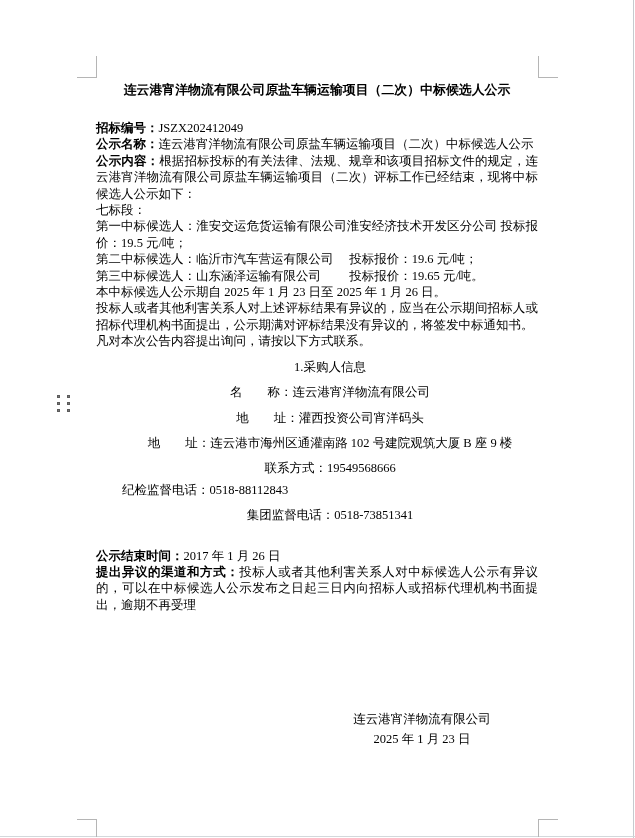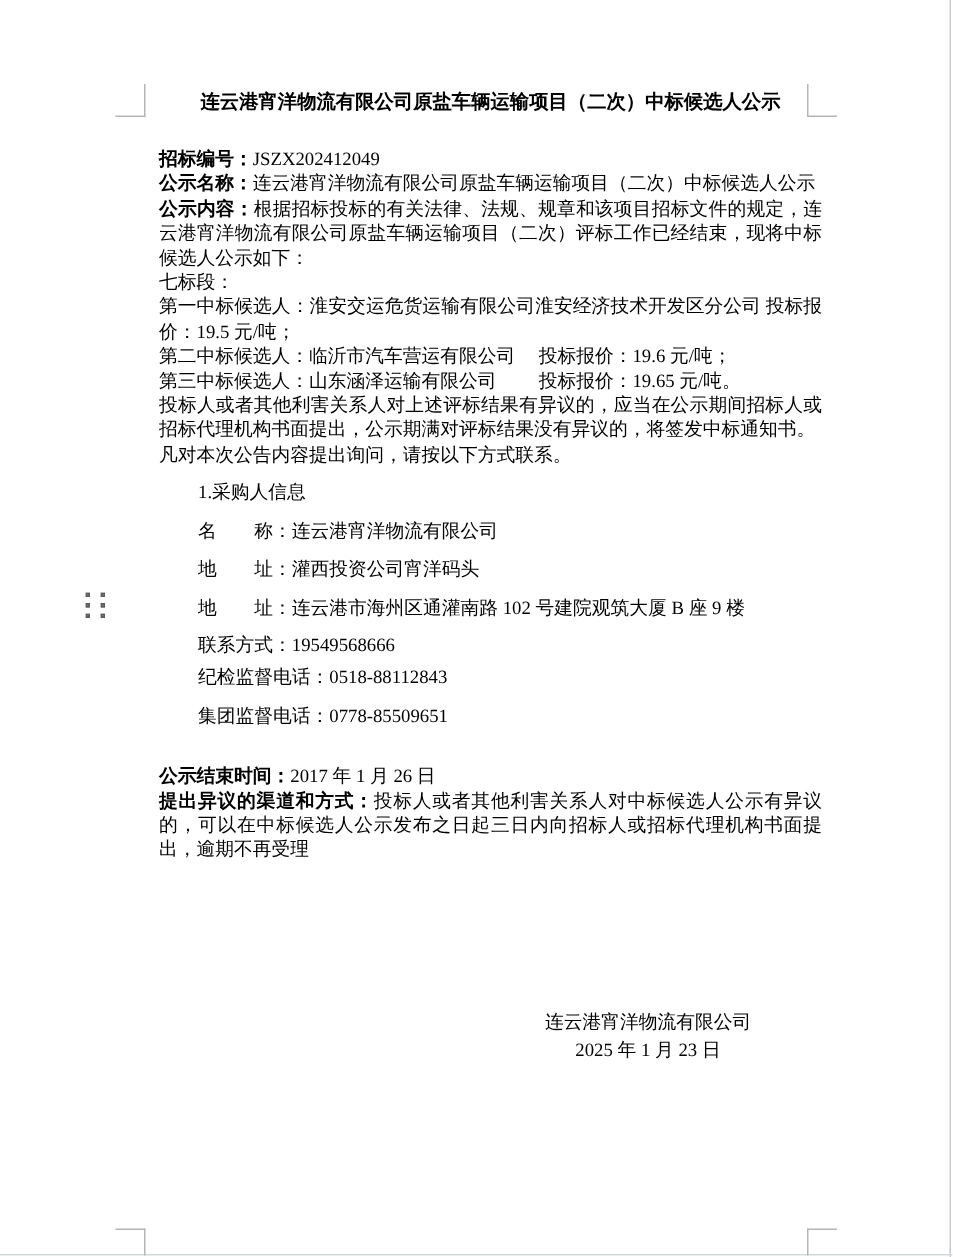--- a/index.html
+++ b/index.html
@@ -26,40 +26,40 @@
   .drag-handle {
     position: absolute; left: 57px; top: 395px;
     display: grid;
     grid-template-columns: 3px 3px;
     grid-auto-rows: 3px;
     column-gap: 7px; row-gap: 4px;
   }
   .drag-handle span { width: 3px; height: 3px; background: #7a7a7a; box-shadow: inset 0 0 0 1px #5c5c5c; }
 
   .content {
-    position: absolute; left: 96px; top: 59px; width: 442px;
-    font-size: 12.5px; line-height: 16.4px; margin-left: 10px;
+    position: absolute; left: 96px; top: 81px; width: 442px;
+    font-size: 12.5px; line-height: 16.4px;
   }
   .doc-title {
     font-family: "Liberation Sans", "DejaVu Sans", sans-serif;
     font-weight: 700;
     font-size: 12.9px;
     text-align: center;
     line-height: 17px;
     margin: 0 0 22px 0;
     white-space: nowrap;
   }
   .para { margin: 0; text-align: justify; }
   .one-line { white-space: nowrap; text-align: left; }
   .lbl {
     font-family: "Liberation Sans", "DejaVu Sans", sans-serif;
     font-weight: 700;
   }
   .indent { padding-left: 26px; }
-  .row { margin-top: 9px; }
+  .row { margin-top: 9px; text-align: center; }
   .row-tight { margin-top: 5px; }
   .end-block { margin-top: 24px; }
   .signature {
     margin-top: 97px;
     margin-left: 226px;
     width: 200px;
     text-align: center;
     line-height: 19.5px;
   }
 </style>
@@ -91,41 +91,42 @@
   <p class="para one-line"><span class="lbl">公示名称：</span><span>连云港宵洋物流有限公司原盐车辆运输项目（二次）中标候选人公示</span></p>
 
   <p class="para"><span class="lbl">公示内容：</span><span>根据招标投标的有关法律、法规、规章和该项目招标文件的规定，连云港宵洋物流有限公司原盐车辆运输项目（二次）评标工作已经结束，现将中标候选人公示如下：</span></p>
 
   <p class="para one-line">七标段：</p>
 
   <p class="para">第一中标候选人：淮安交运危货运输有限公司淮安经济技术开发区分公司 投标报价：19.5 元/吨；</p>
   <p class="para one-line">第二中标候选人：临沂市汽车营运有限公司　 投标报价：19.6 元/吨；</p>
   <p class="para one-line">第三中标候选人：山东涵泽运输有限公司　　 投标报价：19.65 元/吨。</p>
 
+  <p class="para one-line">本中标候选人公示期自 2025 年 1 月 23 日至 2025 年 1 月 26 日。</p>
 
   <p class="para">投标人或者其他利害关系人对上述评标结果有异议的，应当在公示期间招标人或招标代理机构书面提出，公示期满对评标结果没有异议的，将签发中标通知书。</p>
 
   <p class="para one-line">凡对本次公告内容提出询问，请按以下方式联系。</p>
 
   <p class="para one-line indent row">1.采购人信息</p>
 
   <p class="para one-line indent row"><span>名　　称：</span><span>连云港宵洋物流有限公司</span></p>
 
   <p class="para one-line indent row"><span>地　　址：</span><span>灌西投资公司宵洋码头</span></p>
 
 
 
 
   <p class="para one-line indent row"><span>地　　址：</span><span>连云港市海州区通灌南路 102 号建院观筑大厦 B 座 9 楼</span></p>
 
   <p class="para one-line indent row"><span>联系方式：</span><span>19549568666</span></p>
 
   <p class="para one-line indent row-tight"><span>纪检监督电话：</span><span>0518-88112843</span></p>
 
-  <p class="para one-line indent row"><span>集团监督电话：</span><span>0778-85509651</span></p>
+  <p class="para one-line indent row"><span>集团监督电话：</span><span>0518-73851341</span></p>
 
   <p class="para one-line end-block"><span class="lbl">公示结束时间：</span><span>2017 年 1 月 26 日</span></p>
 
   <p class="para"><span class="lbl">提出异议的渠道和方式：</span><span>投标人或者其他利害关系人对中标候选人公示有异议的，可以在中标候选人公示发布之日起三日内向招标人或招标代理机构书面提出，逾期不再受理</span></p>
 
   <div class="signature">
     <div>连云港宵洋物流有限公司</div>
     <div>2025 年 1 月 23 日</div>
   </div>
 

